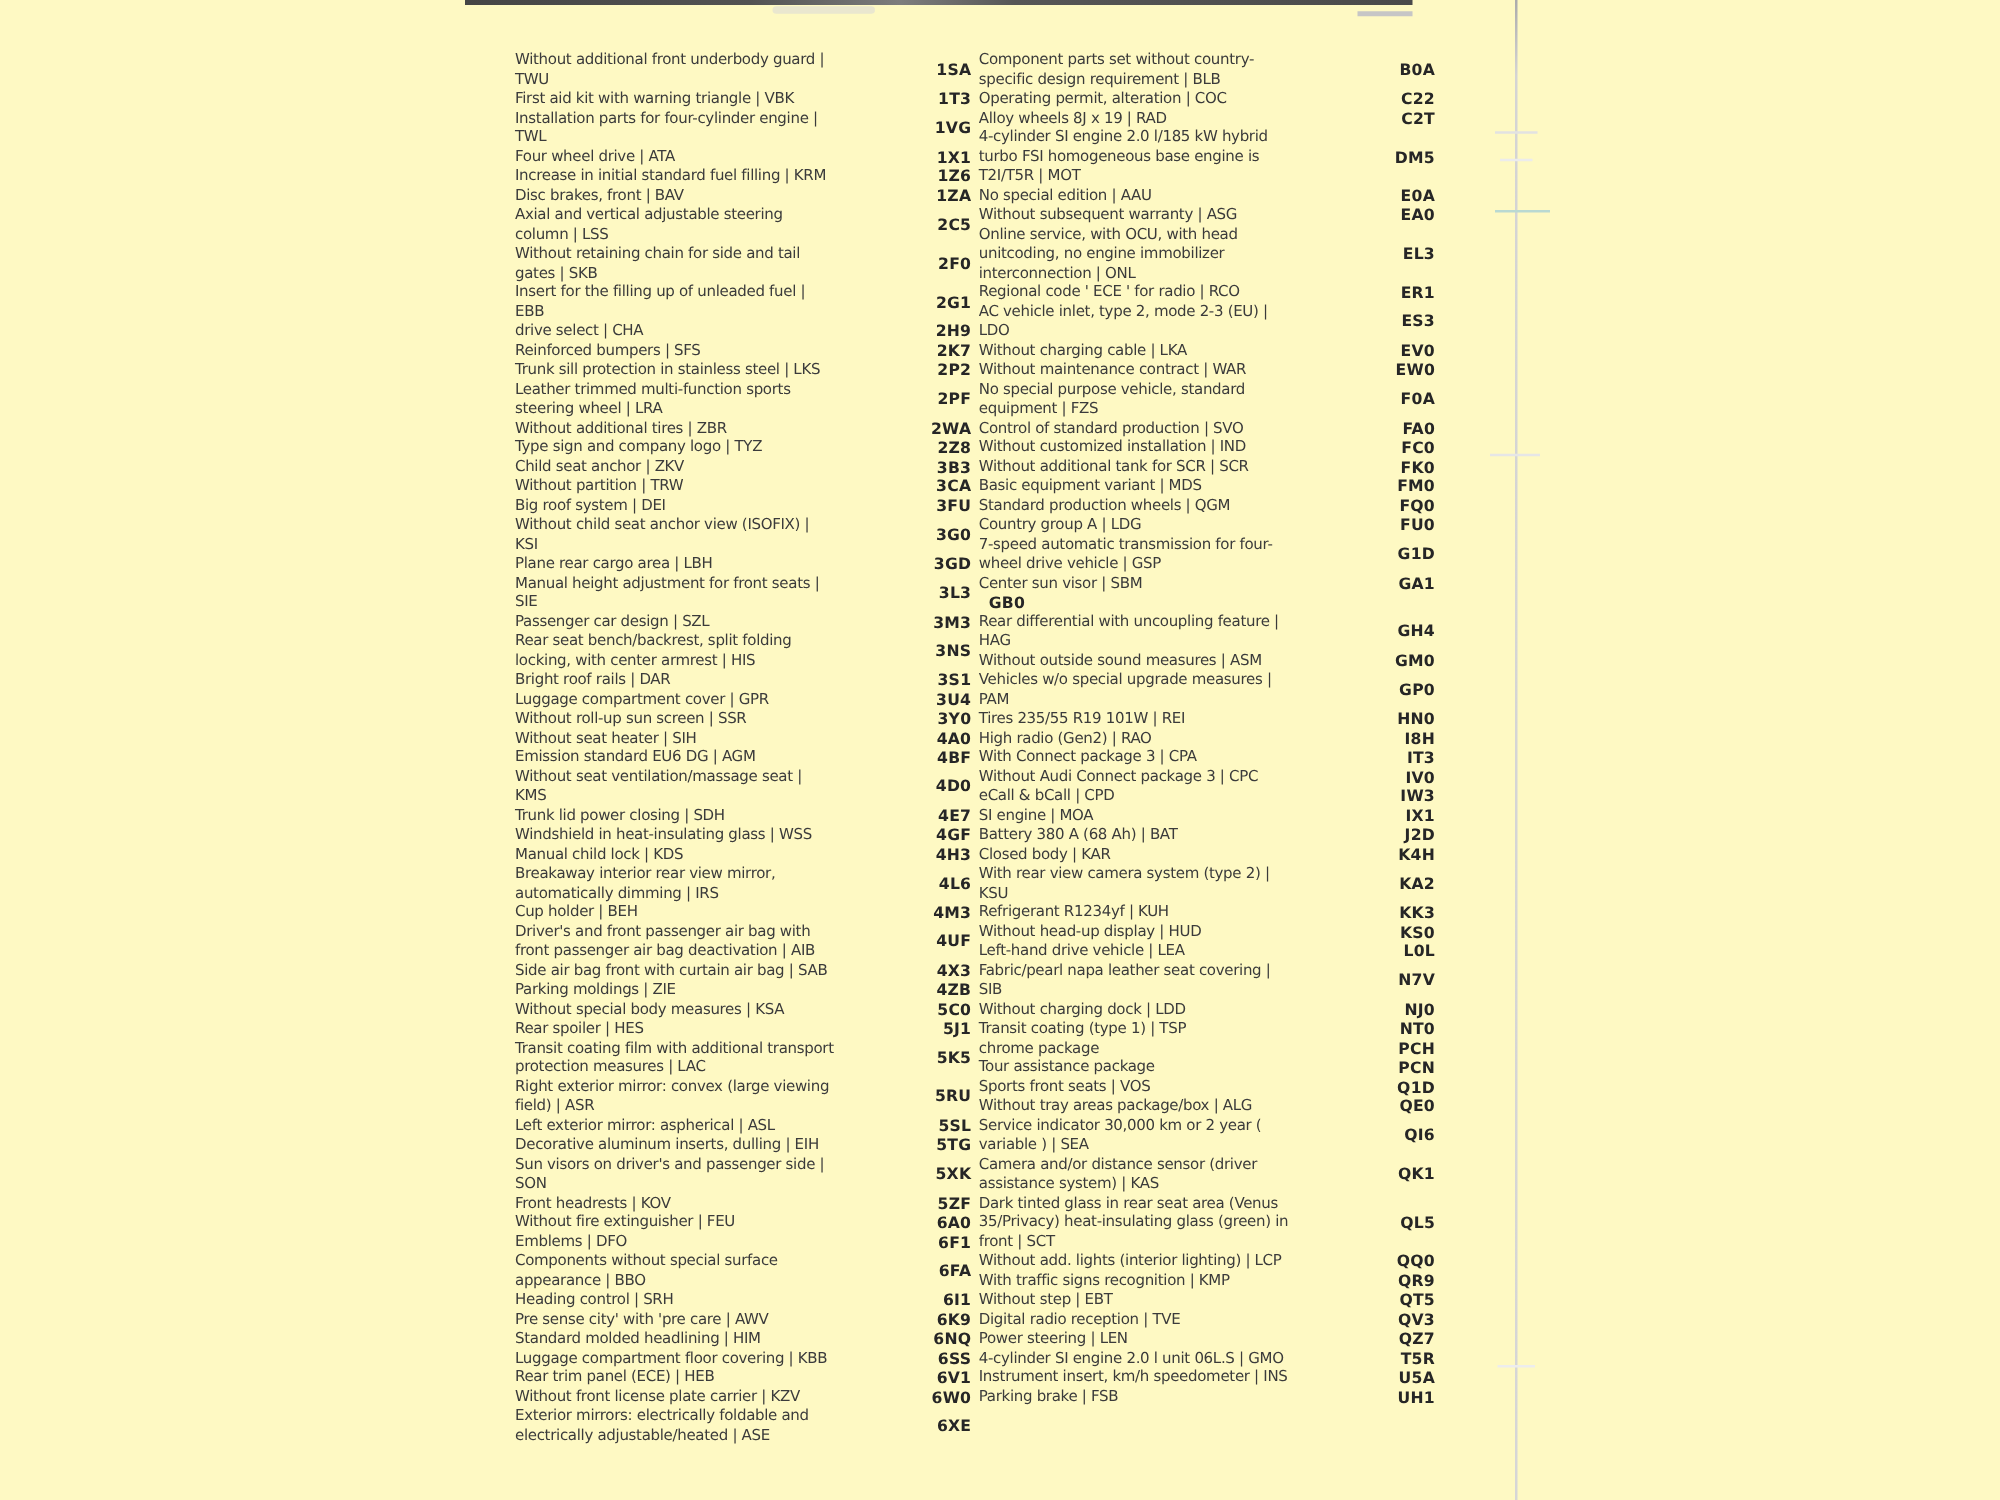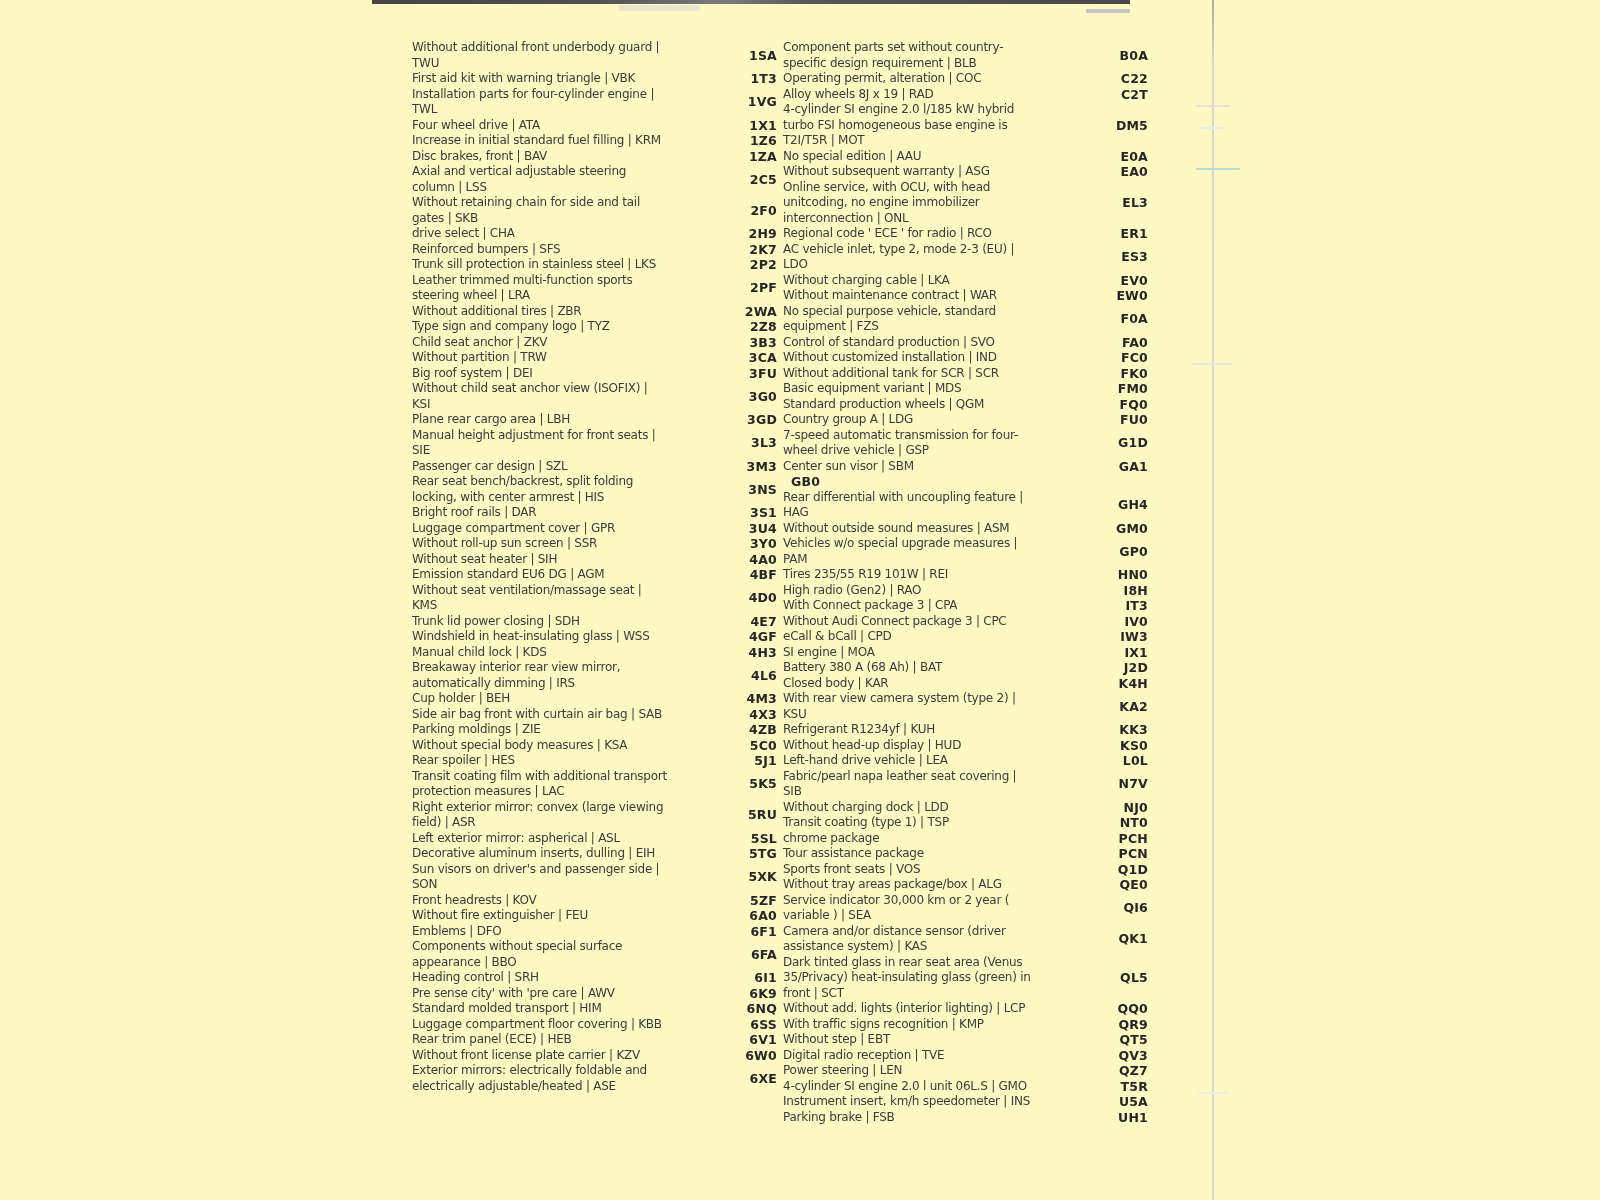--- a/index.html
+++ b/index.html
@@ -72,20 +72,25 @@
         <div class="desc">Axial and vertical adjustable steering
 column | LSS</div>
         <div class="code">2C5</div>
       </div>
       <div class="row">
         <div class="desc">Without retaining chain for side and tail
 gates | SKB</div>
         <div class="code">2F0</div>
       </div>
       <div class="row">
+        <div class="desc">Insert for the filling up of unleaded fuel |
+EBB</div>
+        <div class="code">2G1</div>
+      </div>
+      <div class="row">
         <div class="desc">drive select | CHA</div>
         <div class="code">2H9</div>
       </div>
       <div class="row">
         <div class="desc">Reinforced bumpers | SFS</div>
         <div class="code">2K7</div>
       </div>
       <div class="row">
         <div class="desc">Trunk sill protection in stainless steel | LKS</div>
         <div class="code">2P2</div>
@@ -178,20 +183,25 @@
       <div class="row">
         <div class="desc">Breakaway interior rear view mirror,
 automatically dimming | IRS</div>
         <div class="code">4L6</div>
       </div>
       <div class="row">
         <div class="desc">Cup holder | BEH</div>
         <div class="code">4M3</div>
       </div>
       <div class="row">
+        <div class="desc">Driver's and front passenger air bag with
+front passenger air bag deactivation | AIB</div>
+        <div class="code">4UF</div>
+      </div>
+      <div class="row">
         <div class="desc">Side air bag front with curtain air bag | SAB</div>
         <div class="code">4X3</div>
       </div>
       <div class="row">
         <div class="desc">Parking moldings | ZIE</div>
         <div class="code">4ZB</div>
       </div>
       <div class="row">
         <div class="desc">Without special body measures | KSA</div>
         <div class="code">5C0</div>
@@ -242,21 +252,21 @@
       </div>
       <div class="row">
         <div class="desc">Heading control | SRH</div>
         <div class="code">6I1</div>
       </div>
       <div class="row">
         <div class="desc">Pre sense city' with 'pre care | AWV</div>
         <div class="code">6K9</div>
       </div>
       <div class="row">
-        <div class="desc">Standard molded transport | HIM</div>
+        <div class="desc">Standard molded headlining | HIM</div>
         <div class="code">6NQ</div>
       </div>
       <div class="row">
         <div class="desc">Luggage compartment floor covering | KBB</div>
         <div class="code">6SS</div>
       </div>
       <div class="row">
         <div class="desc">Rear trim panel (ECE) | HEB</div>
         <div class="code">6V1</div>
       </div>

